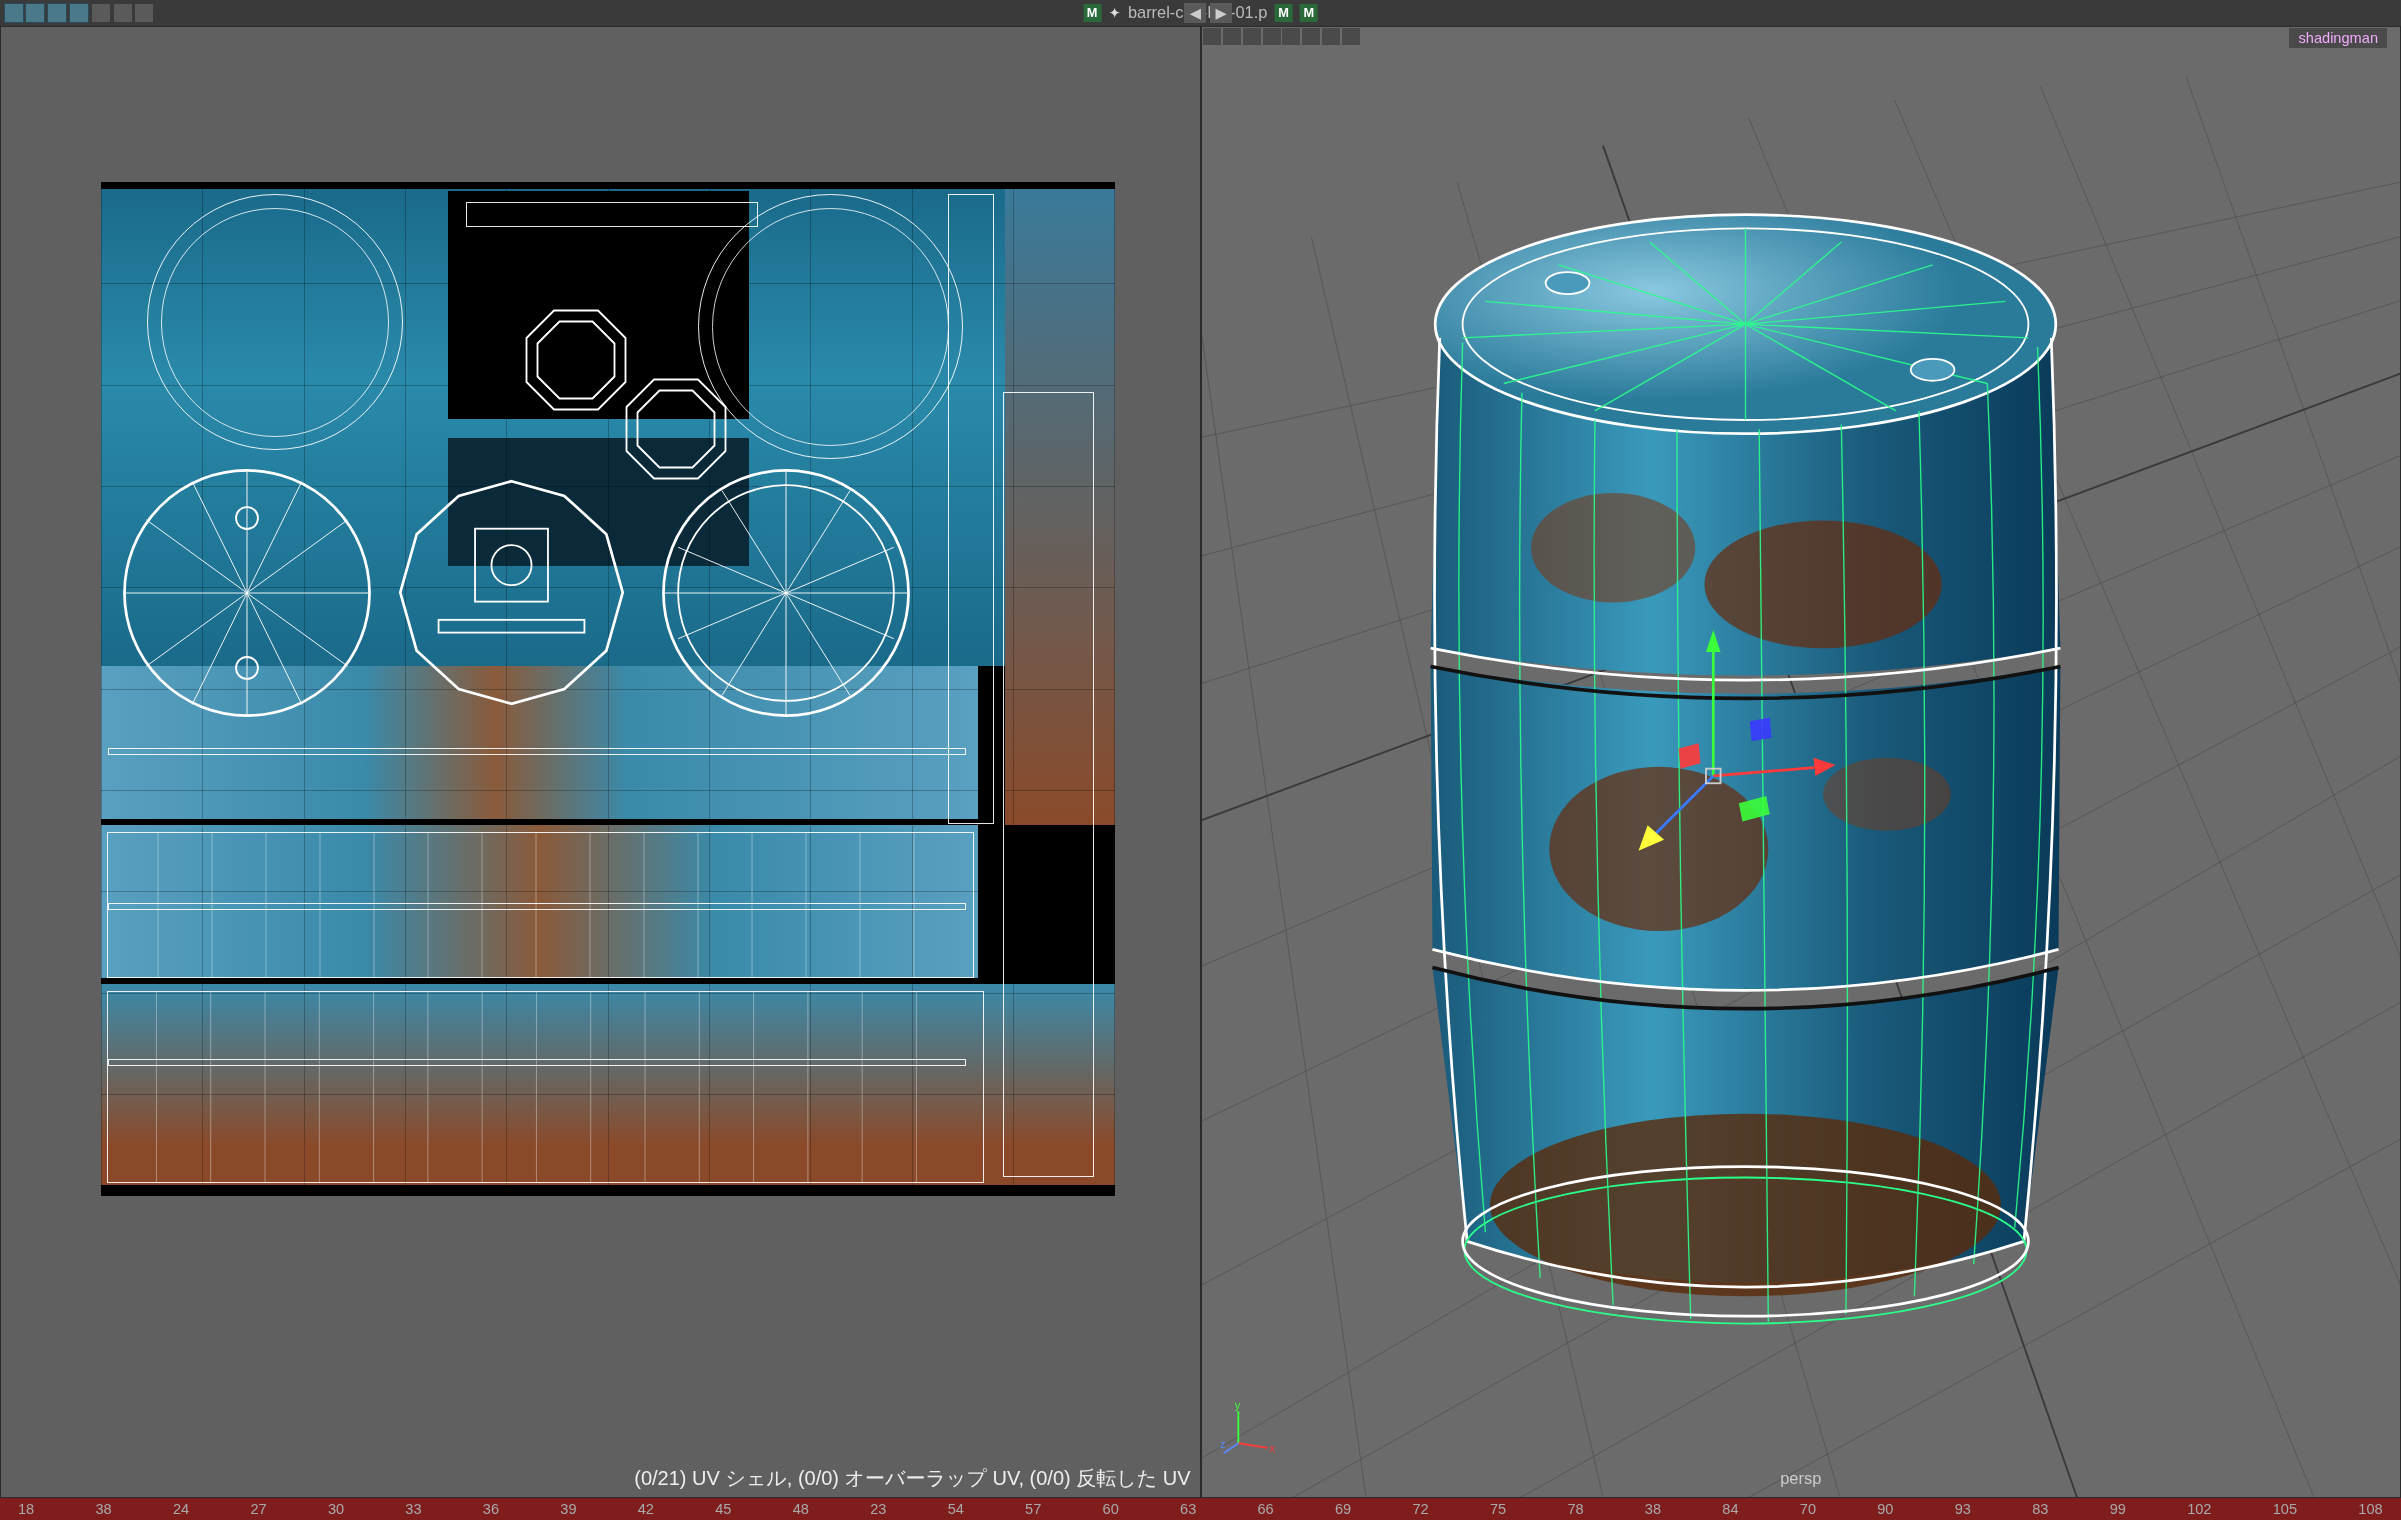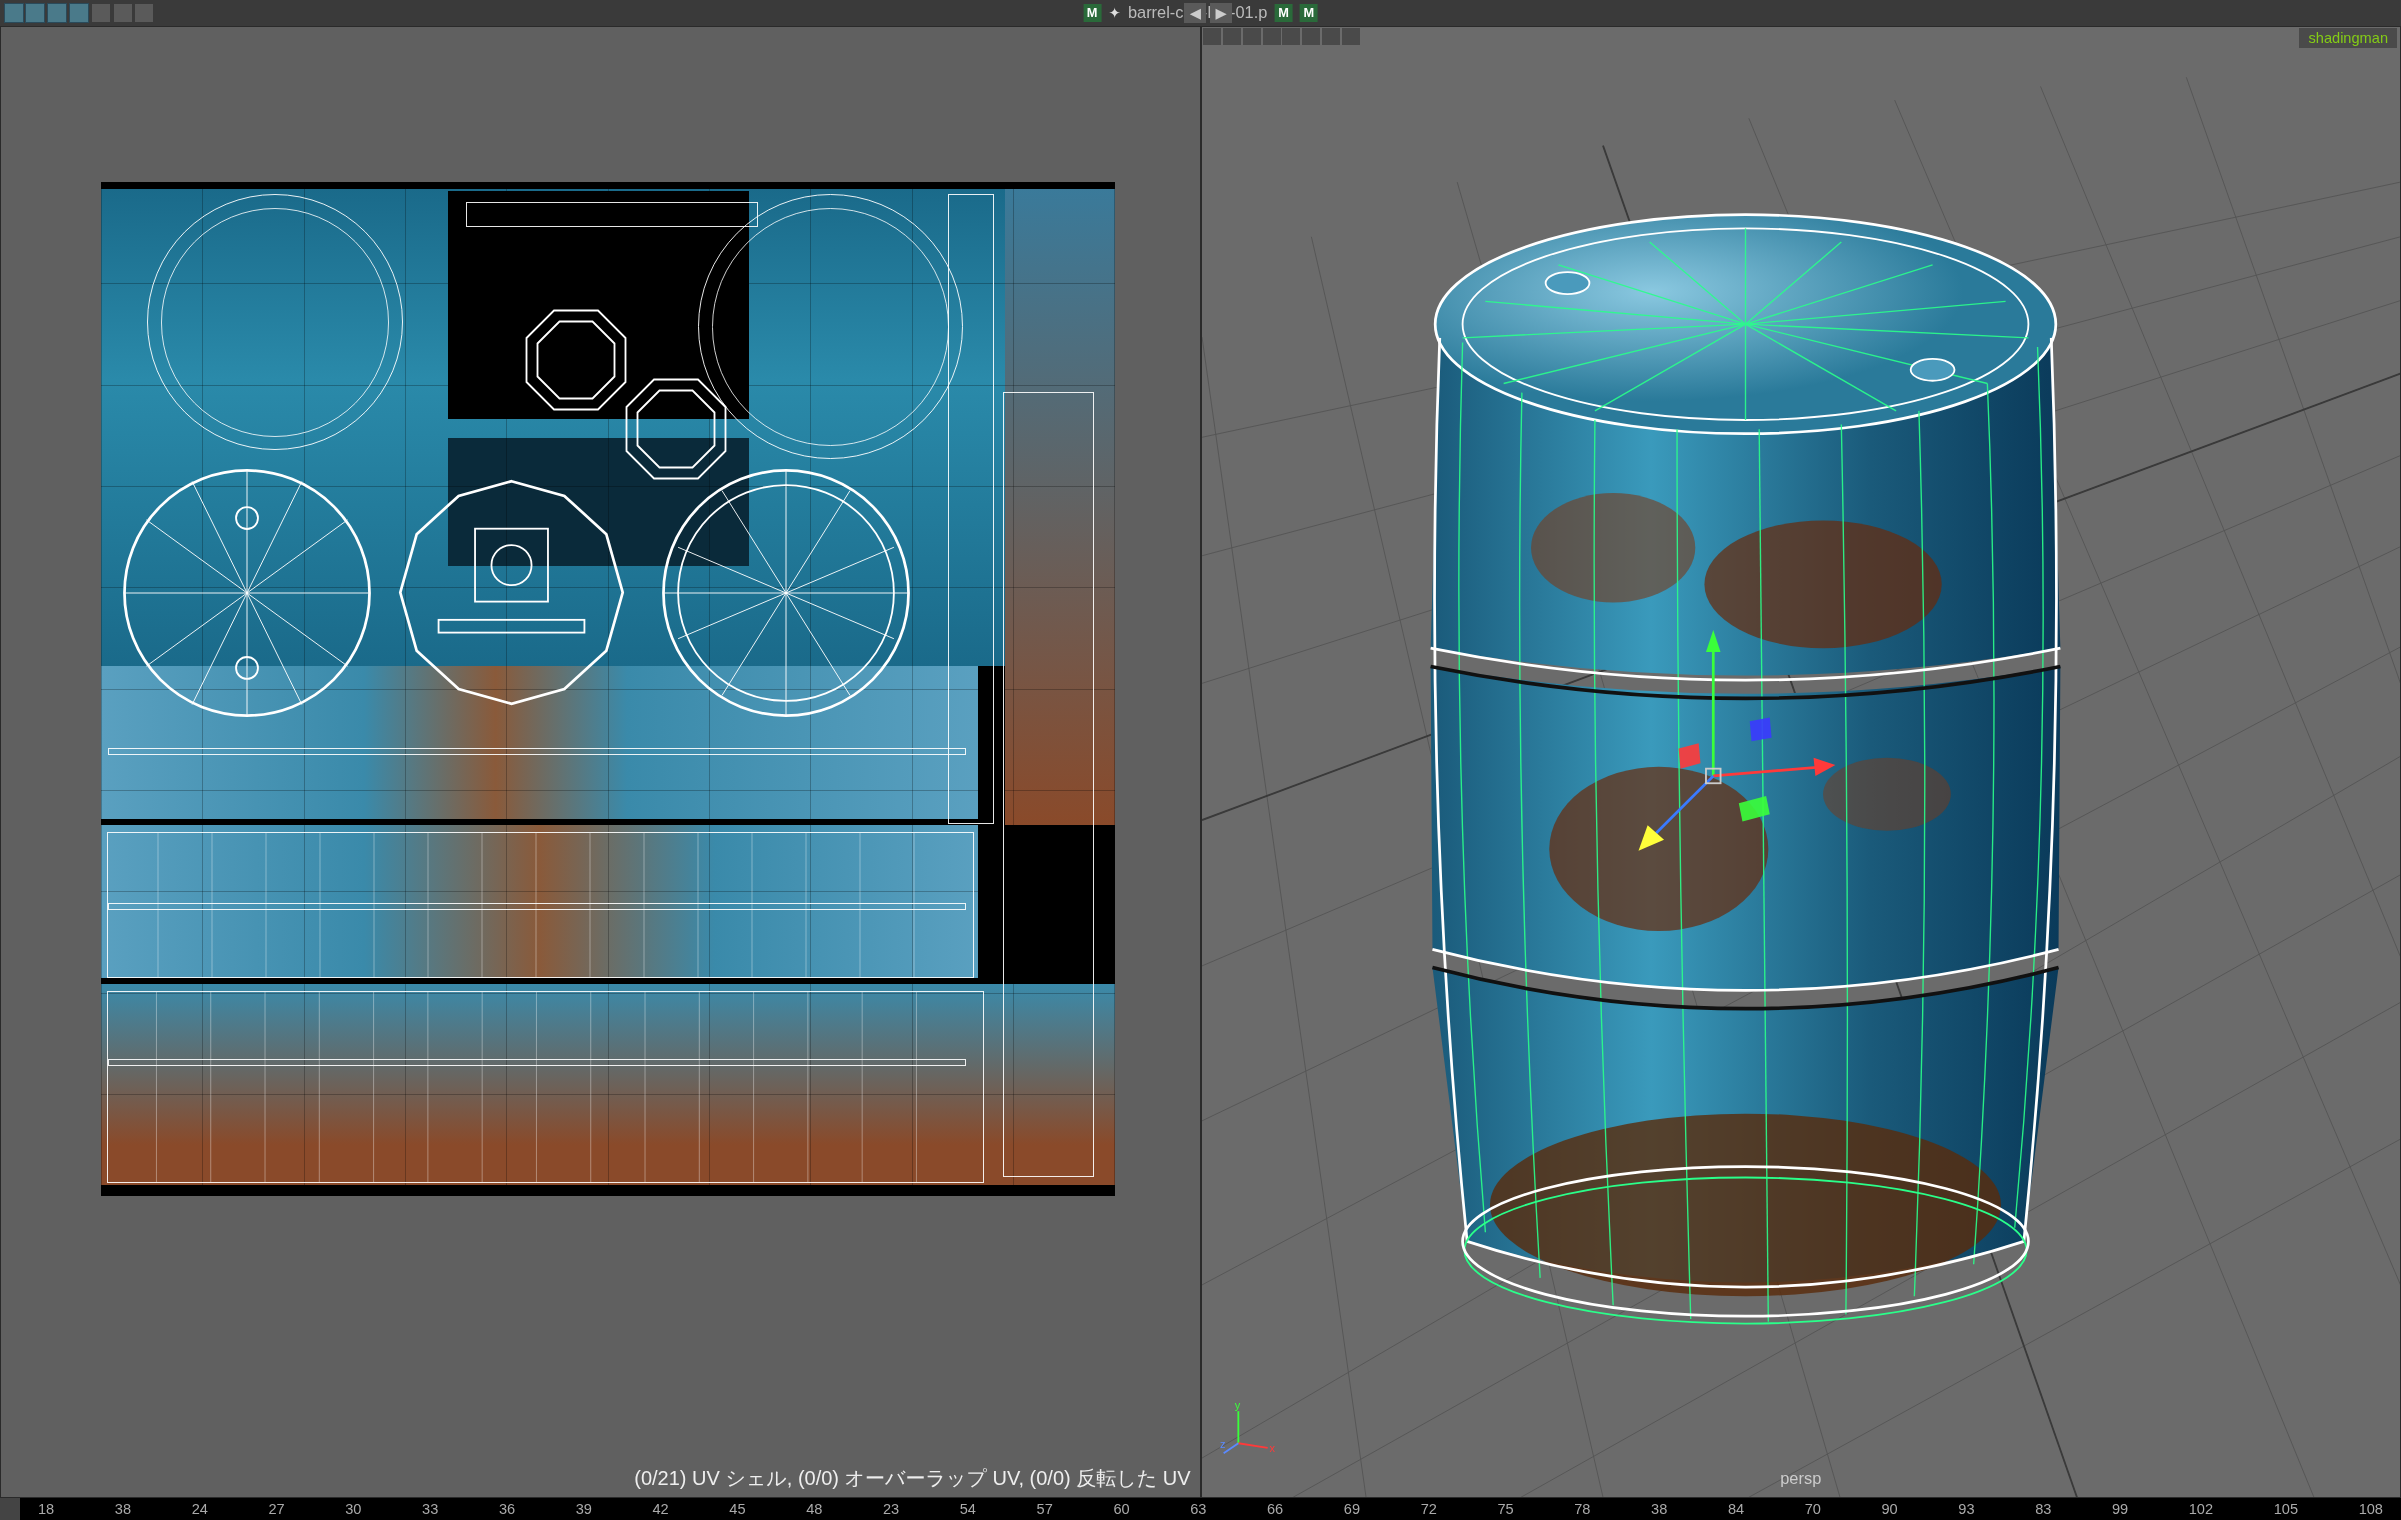--- a/index.html
+++ b/index.html
@@ -140,22 +140,22 @@
   position: absolute;
   top: 0; left: 0; right: 0;
   height: 20px;
   display: flex;
   gap: 1.8px;
   padding: 1.8px;
 }
 .vp-tool { width: 18px; height: 16.4px; background: #4a4a4a; }
 .right-badge {
   position: absolute;
-  top: 1.8px; right: 3px;
-  color: #84cc16;
+  top: 1.8px; right: 13px;
+  color: #f0abfc;
   font-size: 14.6px;
   background: #4a4a4a;
   padding: 1.8px 9px;
 }
 
 .floor {
   position: absolute;
   inset: 0;
   overflow: hidden;
 }
@@ -183,26 +183,25 @@
   transform: translateX(-50%);
   color: #ccc;
   font-size: 16.4px;
 }
 
 
 .timeline {
   position: absolute;
   left: 0; right: 0; bottom: 0;
   height: 22px;
-  background: #000000;
+  background: #7f1d1d;
   display: flex;
   align-items: center;
   justify-content: space-between;
   padding: 0 18px;
-  margin-left: 20px;
 }
 .timeline .frame { color: #aaa; font-size: 14.6px; }
 </style>
 </head>
 <body>
 
 <div class="top-toolbar">
   <div class="tb-btn"></div>
   <div class="tb-btn"></div>
   <div class="tb-btn"></div>

